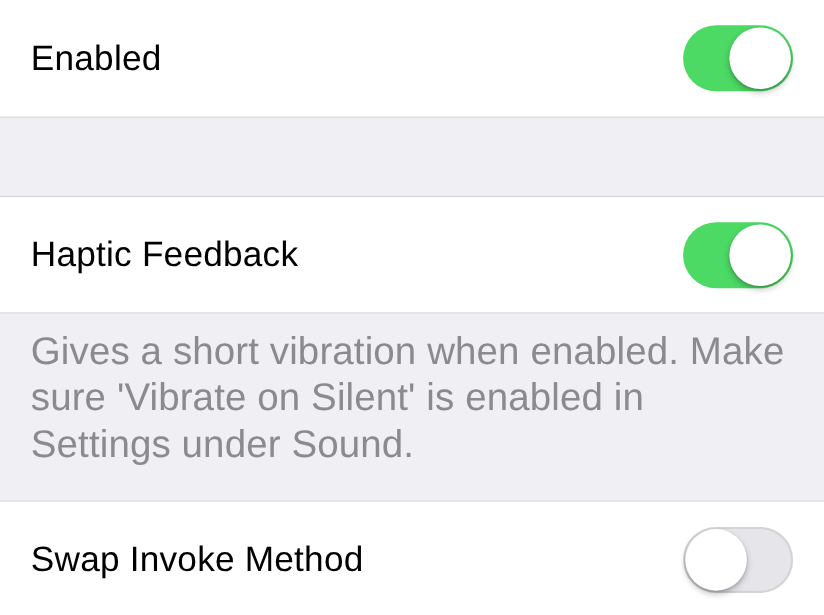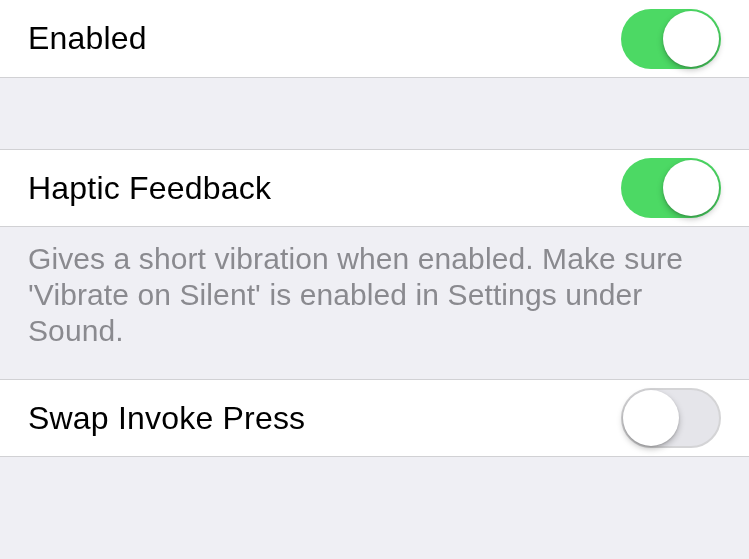--- a/index.html
+++ b/index.html
@@ -17,36 +17,36 @@
     }
     .section {
       background: #efeff4;
     }
     .row {
       background: #ffffff;
       display: flex;
       align-items: center;
       justify-content: space-between;
       padding: 0 28px;
-      height: 78px;
+      height: 107px;
       border-bottom: 1px solid #d1d1d4;
     }
     .row.first {
       border-top: 1px solid #d1d1d4;
       gap: 36px;
     }
     .row-label {
       font-size: 32px;
       color: #000000;
       font-weight: 400;
       letter-spacing: 0.2px;
     }
     .footer-text {
       padding: 14px 28px 30px 28px;
-      font-size: 30px;
+      font-size: 35px;
       color: #8a8a8f;
       line-height: 1.2;
       letter-spacing: 0.1px;
     }
     .spacer {
       height: 71px;
     }
     .toggle {
       position: relative;
       width: 100px;
@@ -98,18 +98,18 @@
     <span class="row-label">Haptic Feedback</span>
     <div class="toggle on">
       <div class="toggle-knob"></div>
     </div>
   </div>
   <div class="footer-text">Gives a short vibration when enabled. Make sure 'Vibrate on Silent' is enabled in Settings under Sound.</div>
 </div>
 
 <div class="section">
   <div class="row first">
-    <span class="row-label">Swap Invoke Press</span>
+    <span class="row-label">Swap Invoke Method</span>
     <div class="toggle off">
       <div class="toggle-knob"></div>
     </div>
   </div>
 </div>
 
 </body></html>

